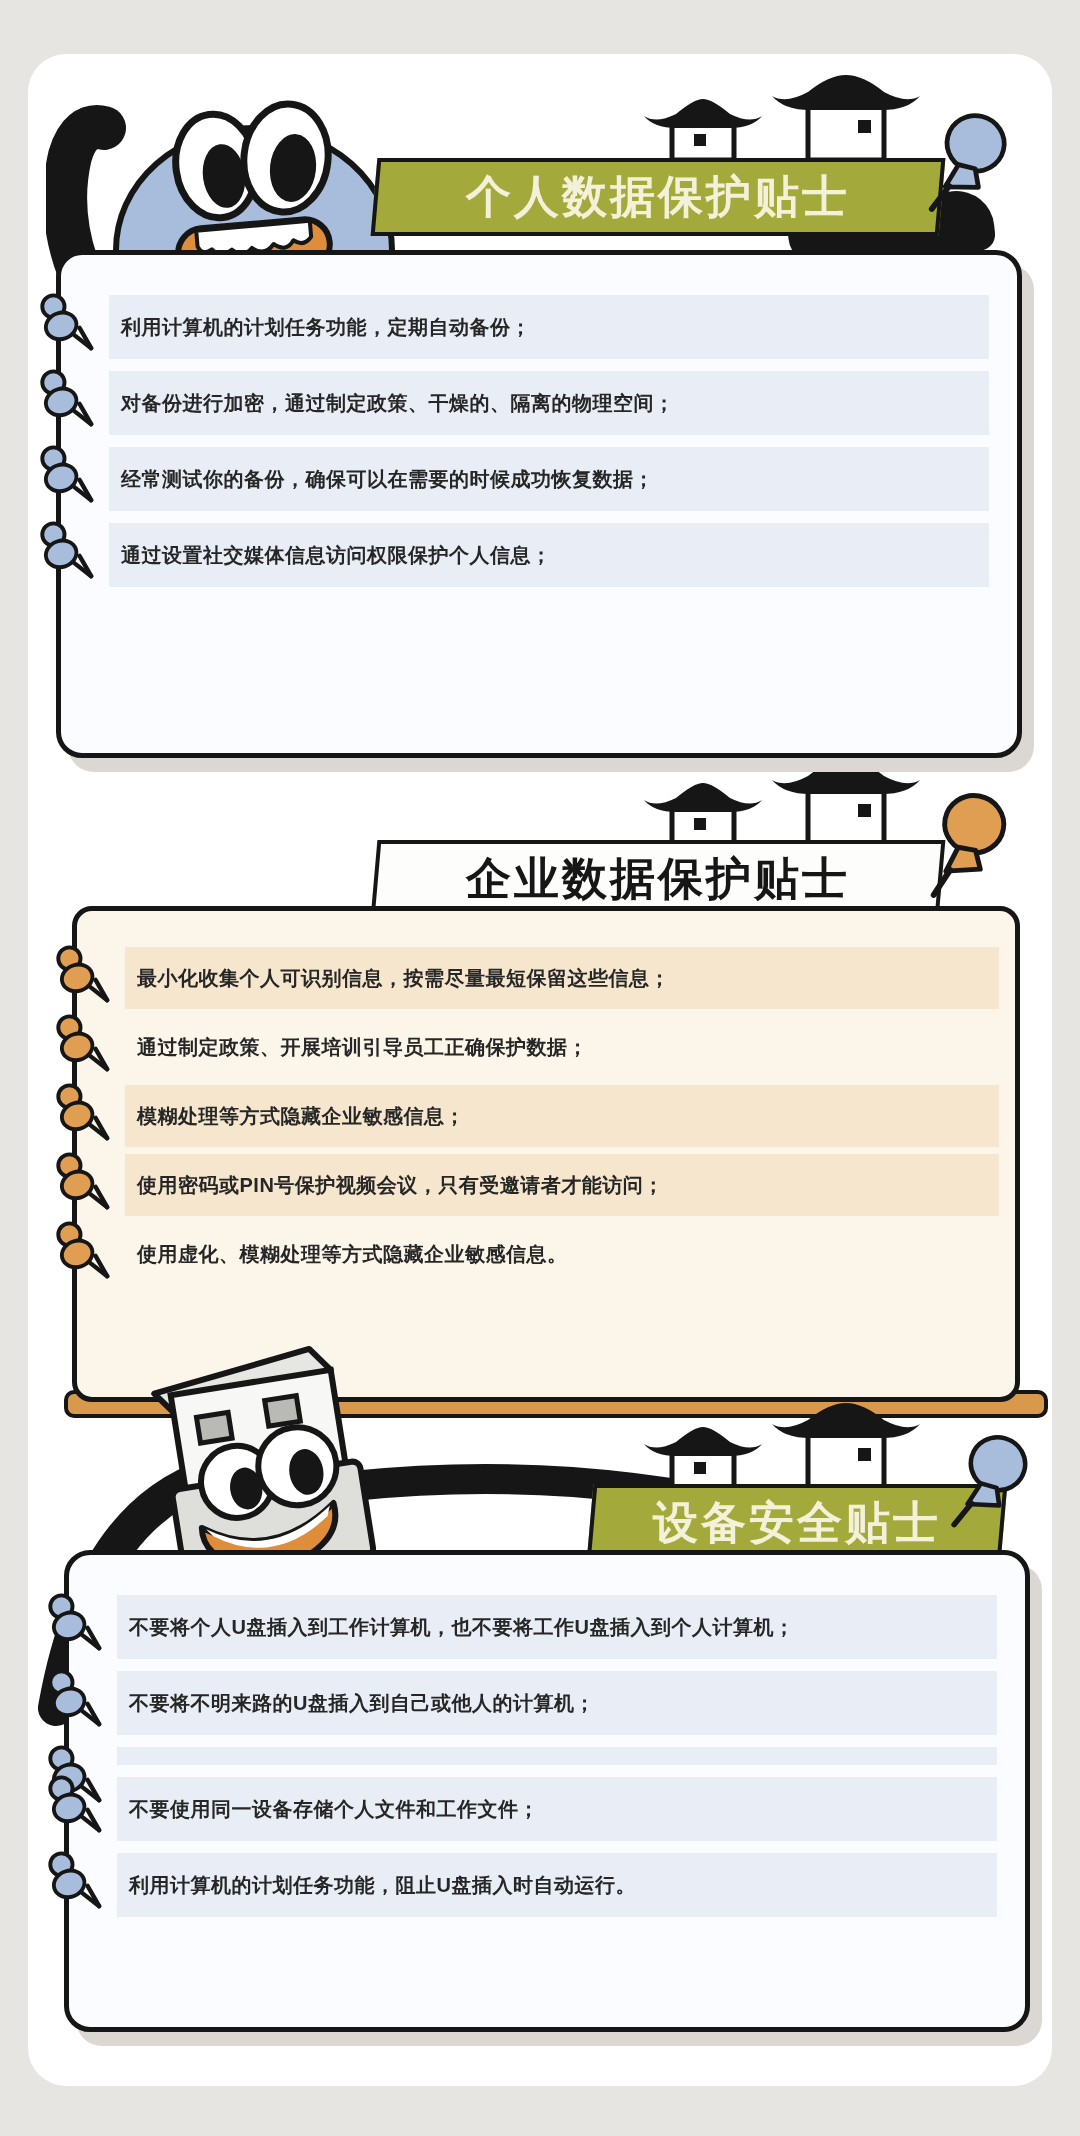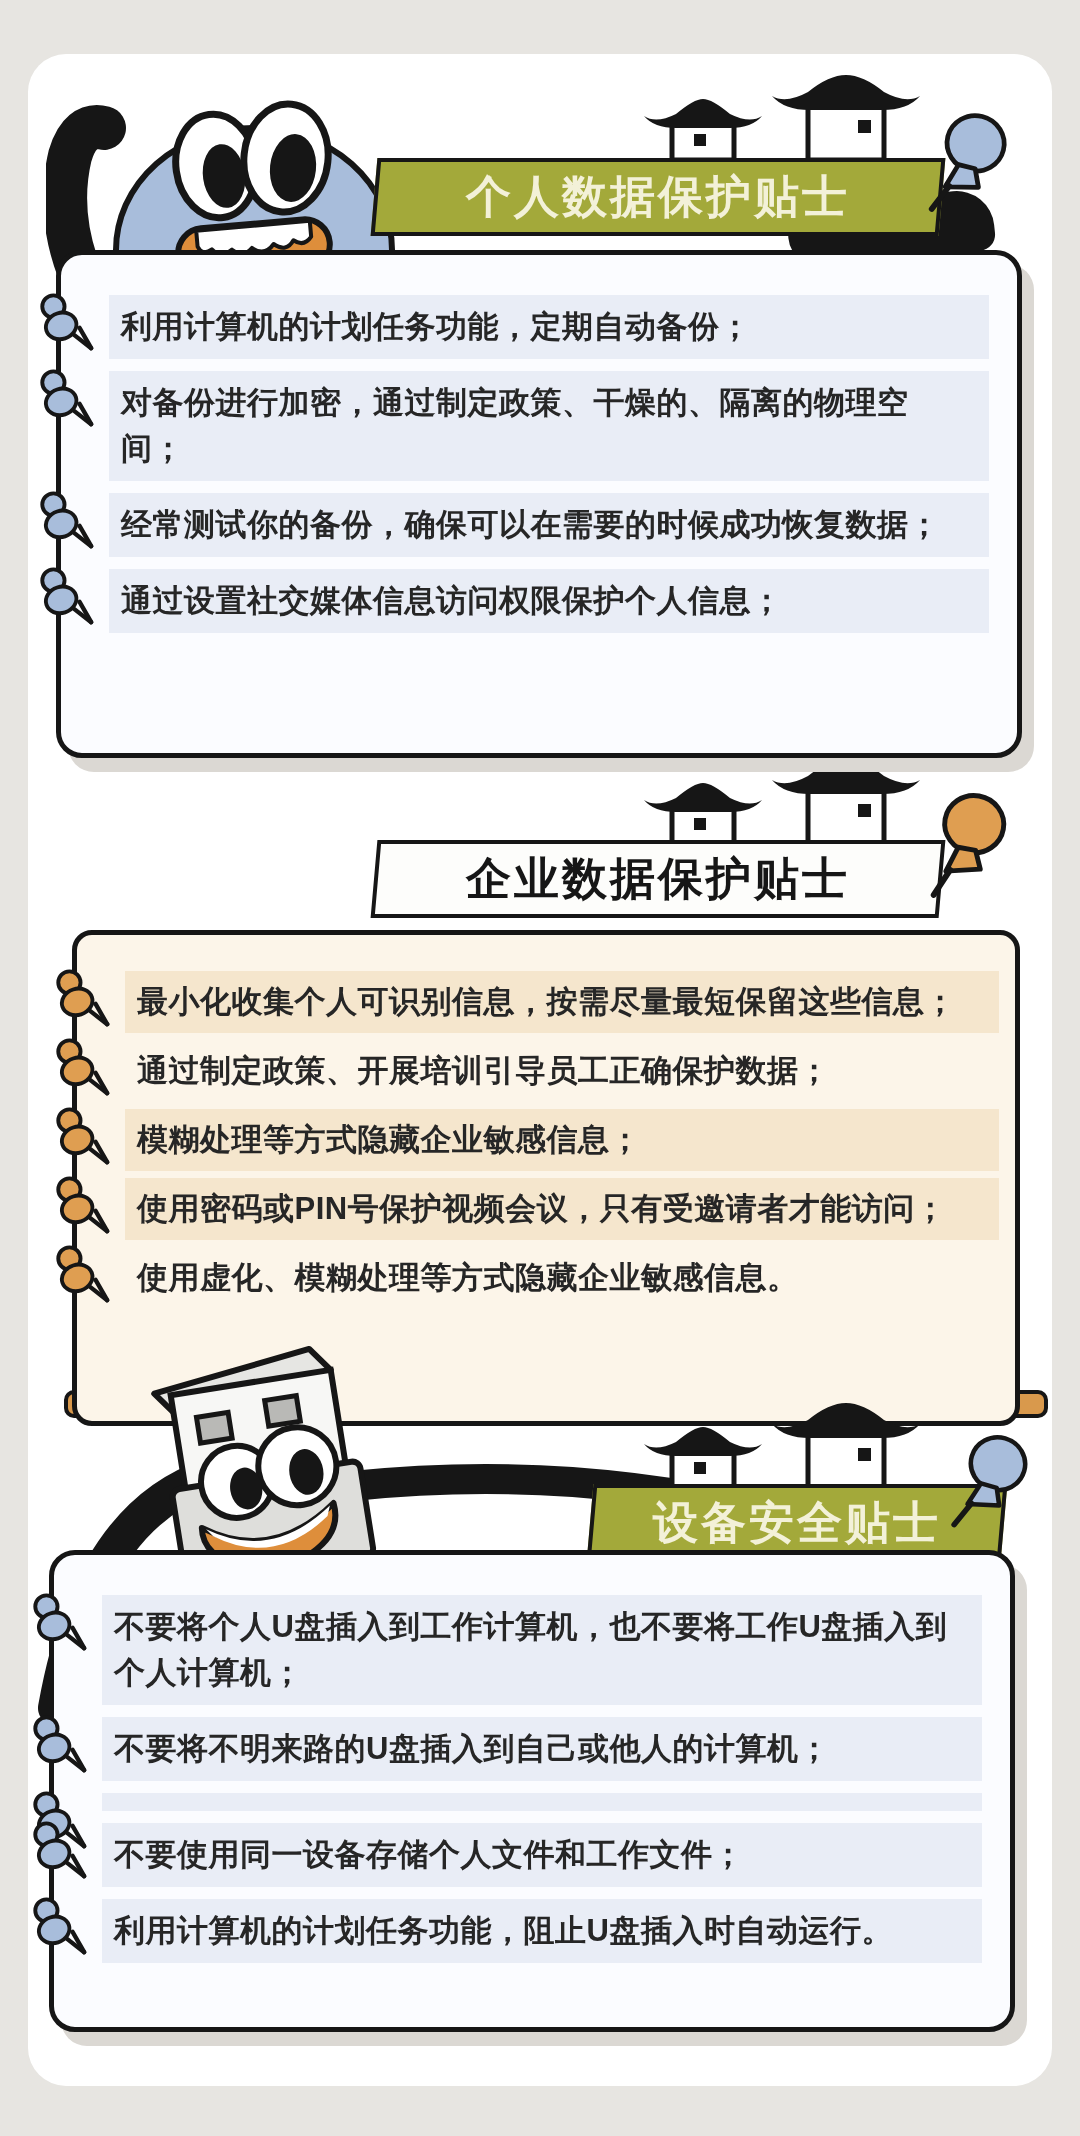--- a/index.html
+++ b/index.html
@@ -43,32 +43,32 @@
   #pin3{left:944px;top:1426px;width:92px;height:118px;transform:rotate(16deg);color:#a8bddb;z-index:8;}
 
   
   .card{
     background:#fbfcff;border:5px solid #161616;border-radius:26px;
     box-shadow:12px 14px 0 #dbd8d3;box-sizing:border-box;
     padding:40px 28px 24px 48px;z-index:5;
   }
   #card1{left:56px;top:250px;width:966px;height:508px;}
   #card2{
-    left:72px;top:930px;width:948px;height:496px;
+    left:72px;top:906px;width:948px;height:496px;
     background:#fcf5e9;border-radius:20px;box-shadow:none;
     padding:36px 16px 20px 48px;
   }
   #card2edge{
     left:64px;top:1390px;width:976px;height:20px;
     background:#d9994c;border:4px solid #161616;border-radius:10px;z-index:4;
   }
-  #card3{left:49px;top:1550px;width:966px;height:482px;z-index:9;}
+  #card3{left:64px;top:1550px;width:966px;height:482px;z-index:9;}
 
   .row{position:relative;margin-bottom:12px;padding:9px 18px 9px 12px;}
-  .tip-text{font-size:31px;line-height:46px;font-weight:700;color:#262626;letter-spacing:.5px;display:block;}
+  .tip-text{font-size:20px;line-height:46px;font-weight:700;color:#262626;letter-spacing:.5px;display:block;}
   .blue-row{background:#e9edf6;}
   .cream-a{background:#f5e6cd;}
   .cream-b{background:transparent;}
   #card2 .row{margin-bottom:7px;padding:8px 16px 8px 12px;}
 
   .pin-s{position:absolute;left:-74px;top:-3px;width:62px;height:62px;}
   .blue-pin{color:#a8bddb;}
   .orange-pin{color:#df9e51;}
 
   

